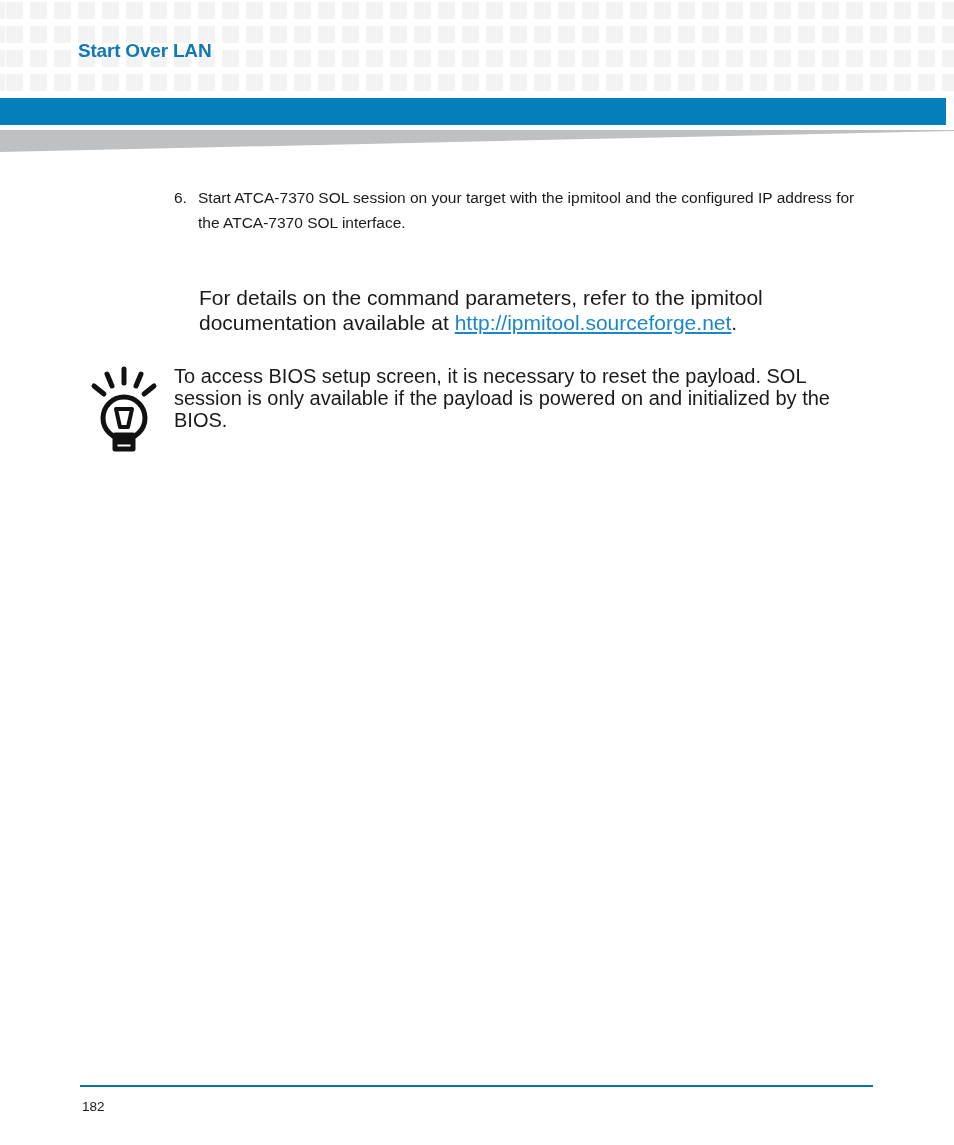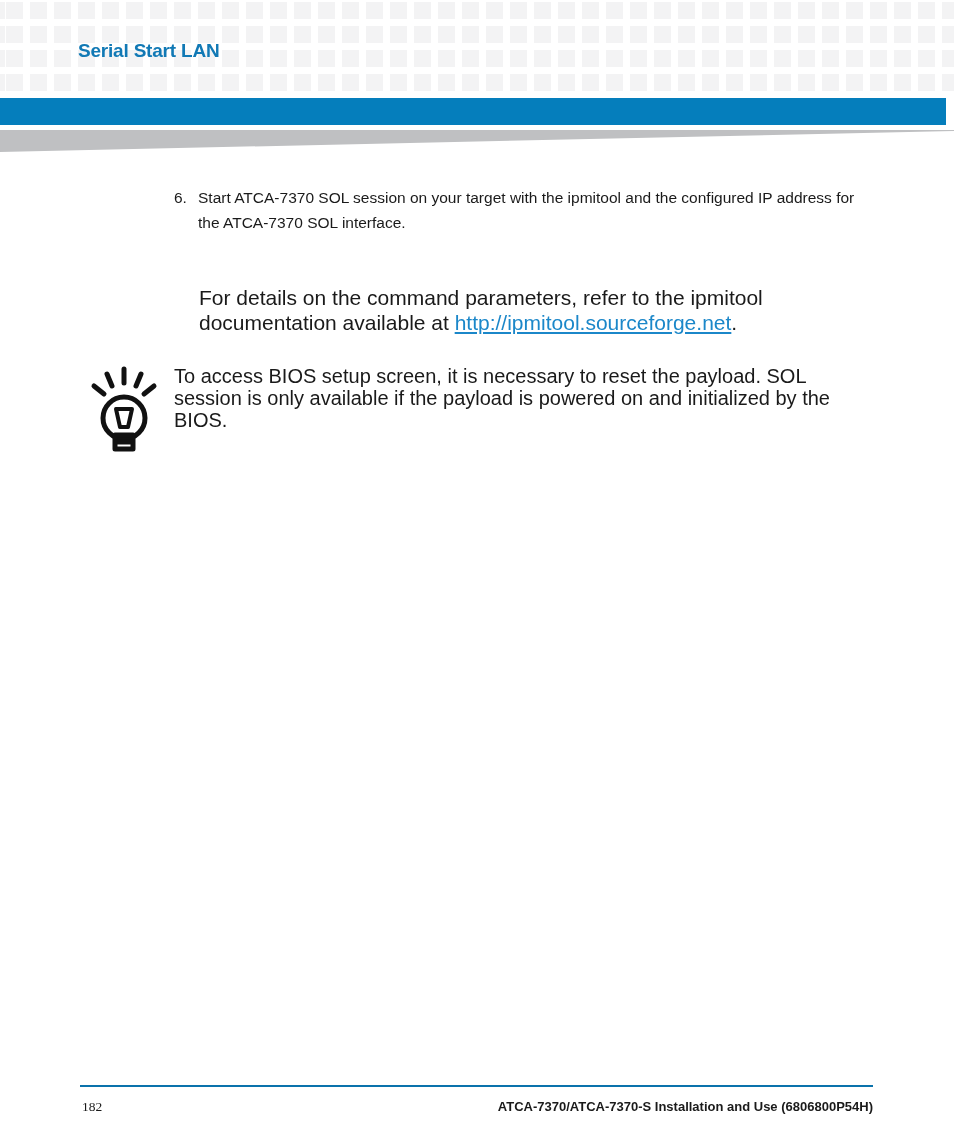--- a/index.html
+++ b/index.html
@@ -170,40 +170,39 @@
     width: 793px;
     height: 2px;
     background: #0a72ab;
   }
   .footer-page {
     position: absolute;
     left: 82px;
     top: 14px;
     font-size: 13.5px;
     color: #1a1a1a;
-    font-family: Liberation Serif, serif;
   }
   .footer-doc {
     position: absolute;
     left: 80px;
     top: 14px;
     width: 793px;
     text-align: right;
     font-size: 13px;
     font-weight: bold;
     color: #1a1a1a;
   }
 </style>
 </head>
 <body>
 
 <div class="page-header">
   <div class="pattern"></div>
   <div class="pattern-rows"></div>
-  <div class="header-title">Serial Start LAN</div>
+  <div class="header-title">Start Over LAN</div>
 </div>
 
 <div class="header-bar"></div>
 
 <div class="header-wedge">
   <svg width="954" height="26" viewBox="0 0 954 26" xmlns="http://www.w3.org/2000/svg" aria-hidden="true">
     <polygon points="0,0 954,0 954,1 0,22" fill="#bfc0c2"></polygon>
   </svg>
 </div>
 
@@ -235,14 +234,13 @@
       </svg>
     </div>
     <div class="tip-text">To access BIOS setup screen, it is necessary to reset the payload. SOL session is only available if the payload is powered on and initialized by the BIOS.</div>
   </div>
 
 </div>
 
 <div class="footer">
   <div class="footer-rule"></div>
   <div class="footer-page">182</div>
-  <div class="footer-doc">ATCA-7370/ATCA-7370-S Installation and Use (6806800P54H)</div>
 </div>
 
 </body></html>

